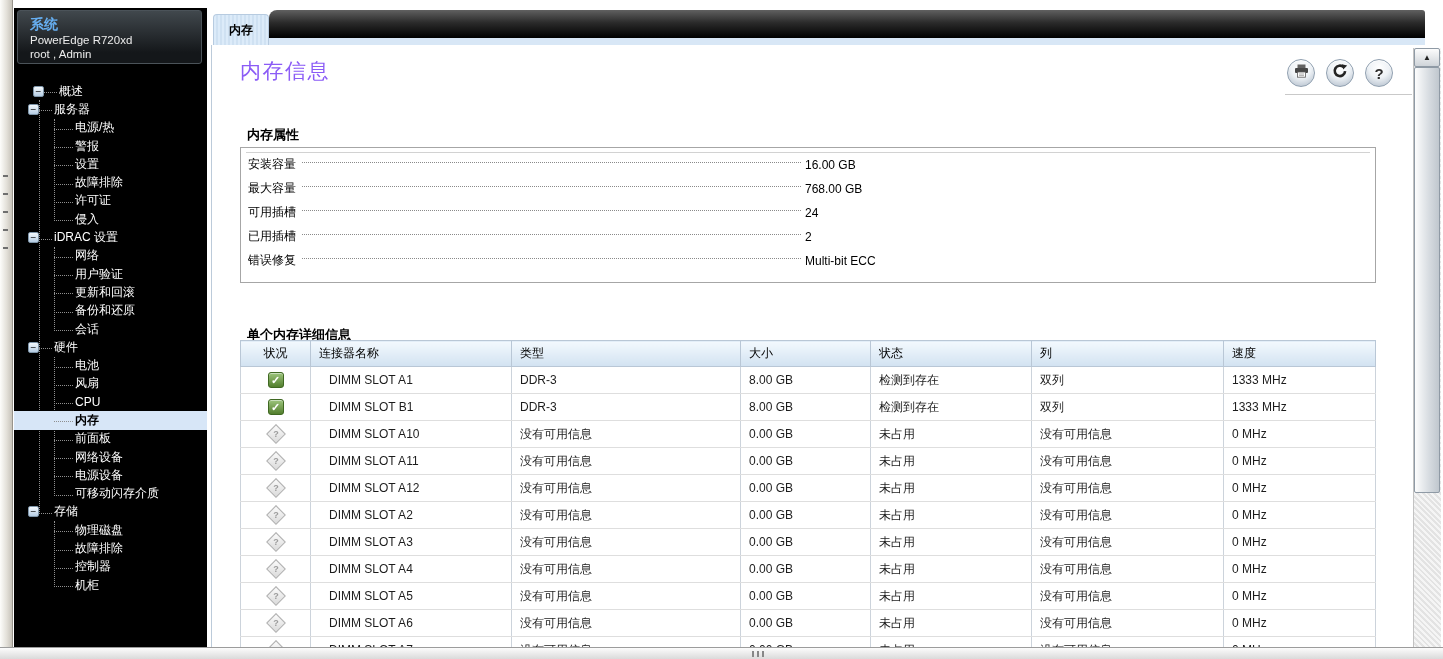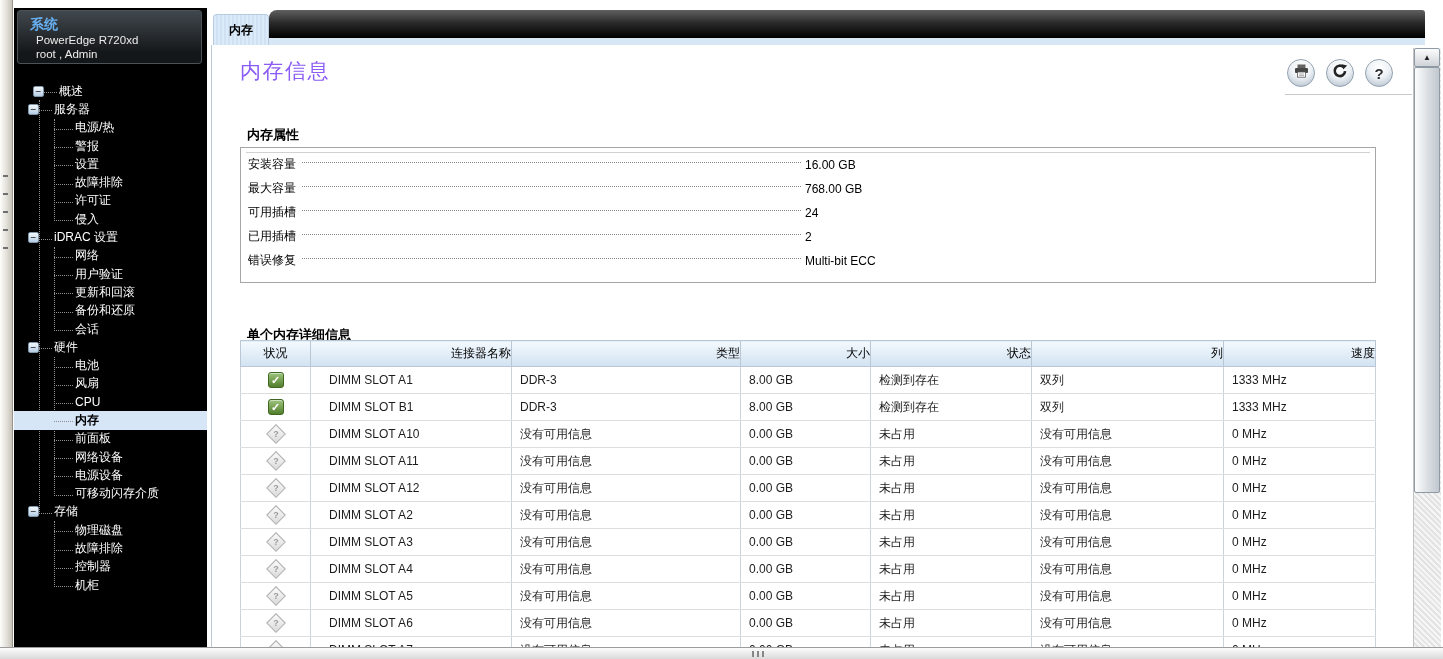--- a/index.html
+++ b/index.html
@@ -10,21 +10,21 @@
   
   .splitter{left:0;top:0;width:12px;height:659px;
     background:linear-gradient(to right,#fdfdfb,#e3e0d9 55%,#c7c3ba);border-right:1px solid #98948c;}
   .splitter i{position:absolute;left:3px;width:5px;height:2px;background:#6f6f6f;}
 
   
   .sidebar{left:14px;top:8px;width:193px;height:639px;background:#000;}
   .sysbox{position:absolute;left:3px;top:2px;width:171px;height:47px;border:1px solid #4b5359;
     border-radius:3px;background:linear-gradient(#41484d,#14171a 80%);padding:5px 0 0 12px;}
   .sys-title{font-size:14px;font-weight:bold;color:#66aef0;line-height:17px;}
-  .sys-line{font-size:11.5px;color:#ececec;line-height:14px;margin-left:6px;}
+  .sys-line{font-size:11.5px;color:#ececec;line-height:14px;}
 
   .tree{position:absolute;left:0;top:74px;width:193px;}
   .vline{position:absolute;width:0;border-left:1px dotted #8f8f8f;}
   .vlA{left:25px;top:18px;height:412px;}
   .vl1{left:40px;top:37px;height:100px;}
   .vl2{left:40px;top:165px;height:82px;}
   .vl3{left:40px;top:275px;height:137px;}
   .vl4{left:40px;top:439px;height:64px;}
   .tnode{position:relative;height:18.3px;display:flex;align-items:center;color:#fff;
     font-size:12px;white-space:nowrap;cursor:pointer;}
@@ -70,21 +70,21 @@
   .prows{position:absolute;left:7px;right:7px;top:6px;}
   .prow{display:flex;align-items:center;height:24px;font-size:12px;color:#000;}
   .plabel{flex:none;padding-bottom:3px;}
   .pleader{flex:1;border-bottom:1px dotted #8a8a8a;margin:0 4px 7px 6px;}
   .pvalue{flex:none;width:563px;padding-bottom:3px;}
 
   
   .dwrap{left:240px;top:340px;width:1136px;height:307px;overflow:hidden;}
   table{border-collapse:collapse;table-layout:fixed;width:1135px;border:1px solid #a9b6c4;}
   th{height:25px;background:linear-gradient(#f3f9fe,#d2e2f1);border:1px solid #b9c7d6;
-    font-size:12px;font-weight:normal;color:#000;text-align:right;padding:0 0 0 8px;}
+    font-size:12px;font-weight:normal;color:#000;text-align:left;padding:0 0 0 8px;}
   th.c0{text-align:center;padding:0;}
   td{height:26px;background:#fff;border-left:1px solid #ccd3db;border-right:1px solid #ccd3db;
     border-bottom:1px solid #dedede;font-size:12px;color:#1c1c1c;padding:0 0 0 8px;overflow:hidden;}
   td.c-status{text-align:center;padding:0;}
   td.c-conn{padding-left:18px;}
   .icon-ok{display:inline-block;width:16px;height:16px;border-radius:3px;box-sizing:border-box;
     background:linear-gradient(#9dc57d,#527e2d);border:1px solid #3f6822;color:#fff;
     font-size:11px;line-height:14px;font-weight:bold;box-shadow:inset 0 1px 0 #c8debb;vertical-align:middle;}
   .icon-ok::before{content:'✓';}
   .icon-unk{display:inline-block;width:12px;height:12px;transform:rotate(45deg);position:relative;

